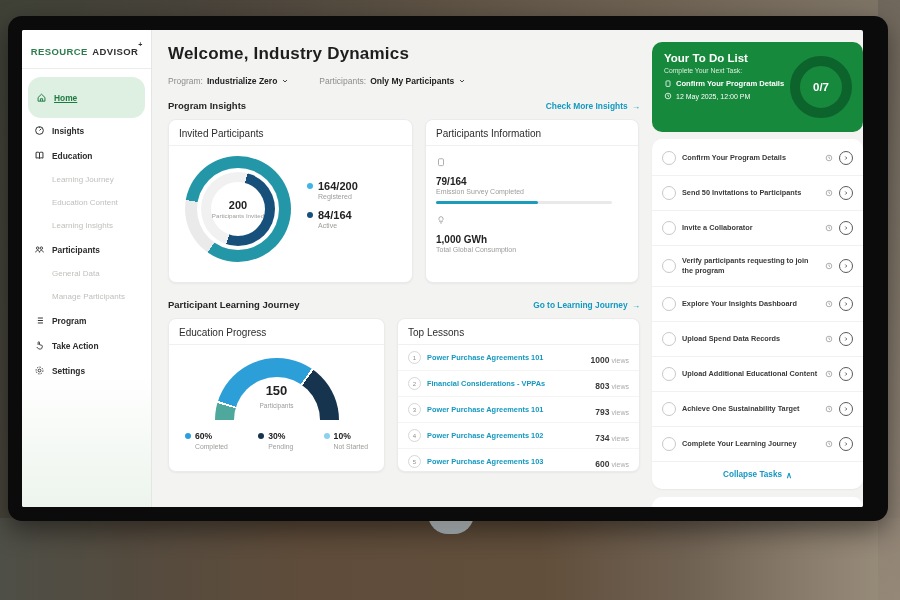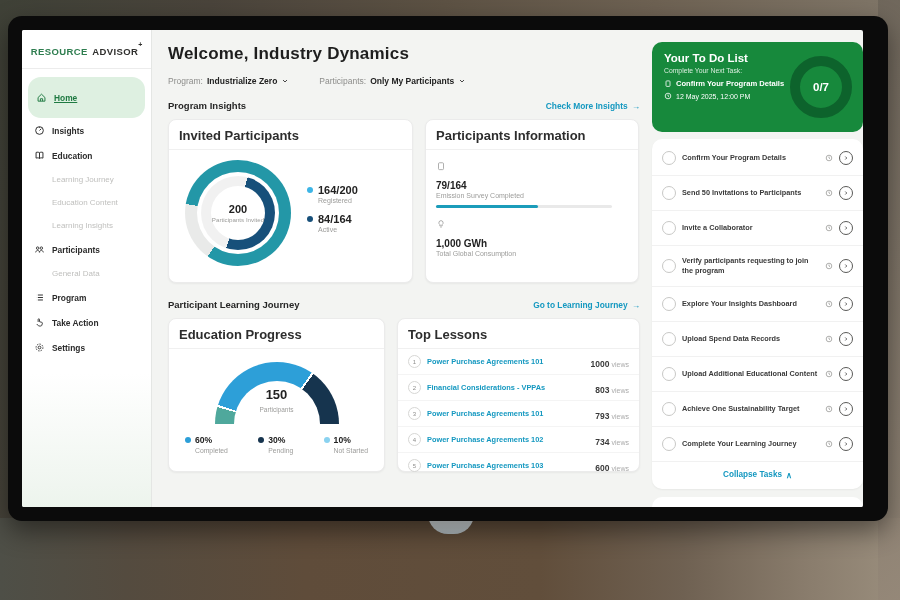--- a/index.html
+++ b/index.html
@@ -43,21 +43,21 @@
   .filters{display:flex;gap:30px;margin-top:12px;font-size:8.5px;align-items:center;}
   .filter{display:flex;align-items:center;gap:4px;cursor:pointer;}
   .filter-label{color:#8d8d8b;}
   .filter-value{font-weight:bold;color:#222;}
   .sec-head{display:flex;justify-content:space-between;align-items:center;margin-top:14px;}
   .sec-head.second{margin-top:16px;}
   .sec-title{font-size:9.5px;font-weight:bold;color:#262626;}
   .sec-link{font-size:8.4px;font-weight:bold;color:var(--link-teal);display:flex;gap:4px;align-items:center;cursor:pointer;}
   .cards-row{display:flex;gap:12px;margin-top:8px;}
   .card{background:#fff;border:1px solid #ebebeb;border-radius:8px;box-shadow:0 1px 2px rgba(0,0,0,.05);box-sizing:border-box;}
-  .card-title{font-size:13px;font-weight:bold;color:#2d2d2d;padding:8px 10px 6px;border-bottom:1px solid #f0f0f0;}
+  .card-title{font-size:10px;font-weight:normal;color:#2d2d2d;padding:8px 10px 6px;border-bottom:1px solid #f0f0f0;}
 
   
   .card-invited{width:245px;height:164px;}
   .invited-body{display:flex;align-items:center;gap:16px;padding:10px 6px 0 16px;}
   .donut,.donut-mid,.donut-inner,.donut-center{border-radius:50%;display:grid;place-items:center;}
   .donut{width:106px;height:106px;background:#e9eae9;}
   .donut-mid{width:82px;height:82px;background:#fff;}
   .donut-inner{width:74px;height:74px;background:#f1f1f1;}
   .donut-center{width:54px;height:54px;background:#fff;text-align:center;}
   .donut-val{font-size:11px;font-weight:800;color:#222;}
@@ -172,20 +172,23 @@
             <svg width="11" height="11" viewBox="0 0 16 16" fill="none" stroke="currentColor" stroke-width="1.3">
                 <circle cx="5.3" cy="6" r="1.8"></circle>
                 <circle cx="10.7" cy="6" r="1.8"></circle>
                 <path d="M2.4 12.2c.5-2 1.8-3 2.9-3s2.4 1 2.9 3M7.8 12.2c.5-2 1.8-3 2.9-3s2.4 1 2.9 3"></path>
               </svg>
             <span>Participants</span>
           </li>
           <li class="sub">
             <span>General Data</span>
           </li>
+          <li class="sub">
+            <span>Manage Participants</span>
+          </li>
           <li>
             <svg width="11" height="11" viewBox="0 0 16 16" fill="none" stroke="currentColor" stroke-width="1.4">
                 <path d="M3 4.4h.1M5.6 4.4H13M3 8h.1M5.6 8H13M3 11.6h.1M5.6 11.6H13"></path>
               </svg>
             <span>Program</span>
           </li>
           <li>
             <svg width="11" height="11" viewBox="0 0 16 16" fill="none" stroke="currentColor" stroke-width="1.3">
                 <path d="M6 7.2V3.6a1 1 0 012 0v3.2l3.4 1c.7.2 1 .8.8 1.5l-.9 2.8c-.2.6-.8 1-1.4 1H7.4c-.6 0-1.1-.3-1.4-.8L4 10.2"></path>
               </svg>

